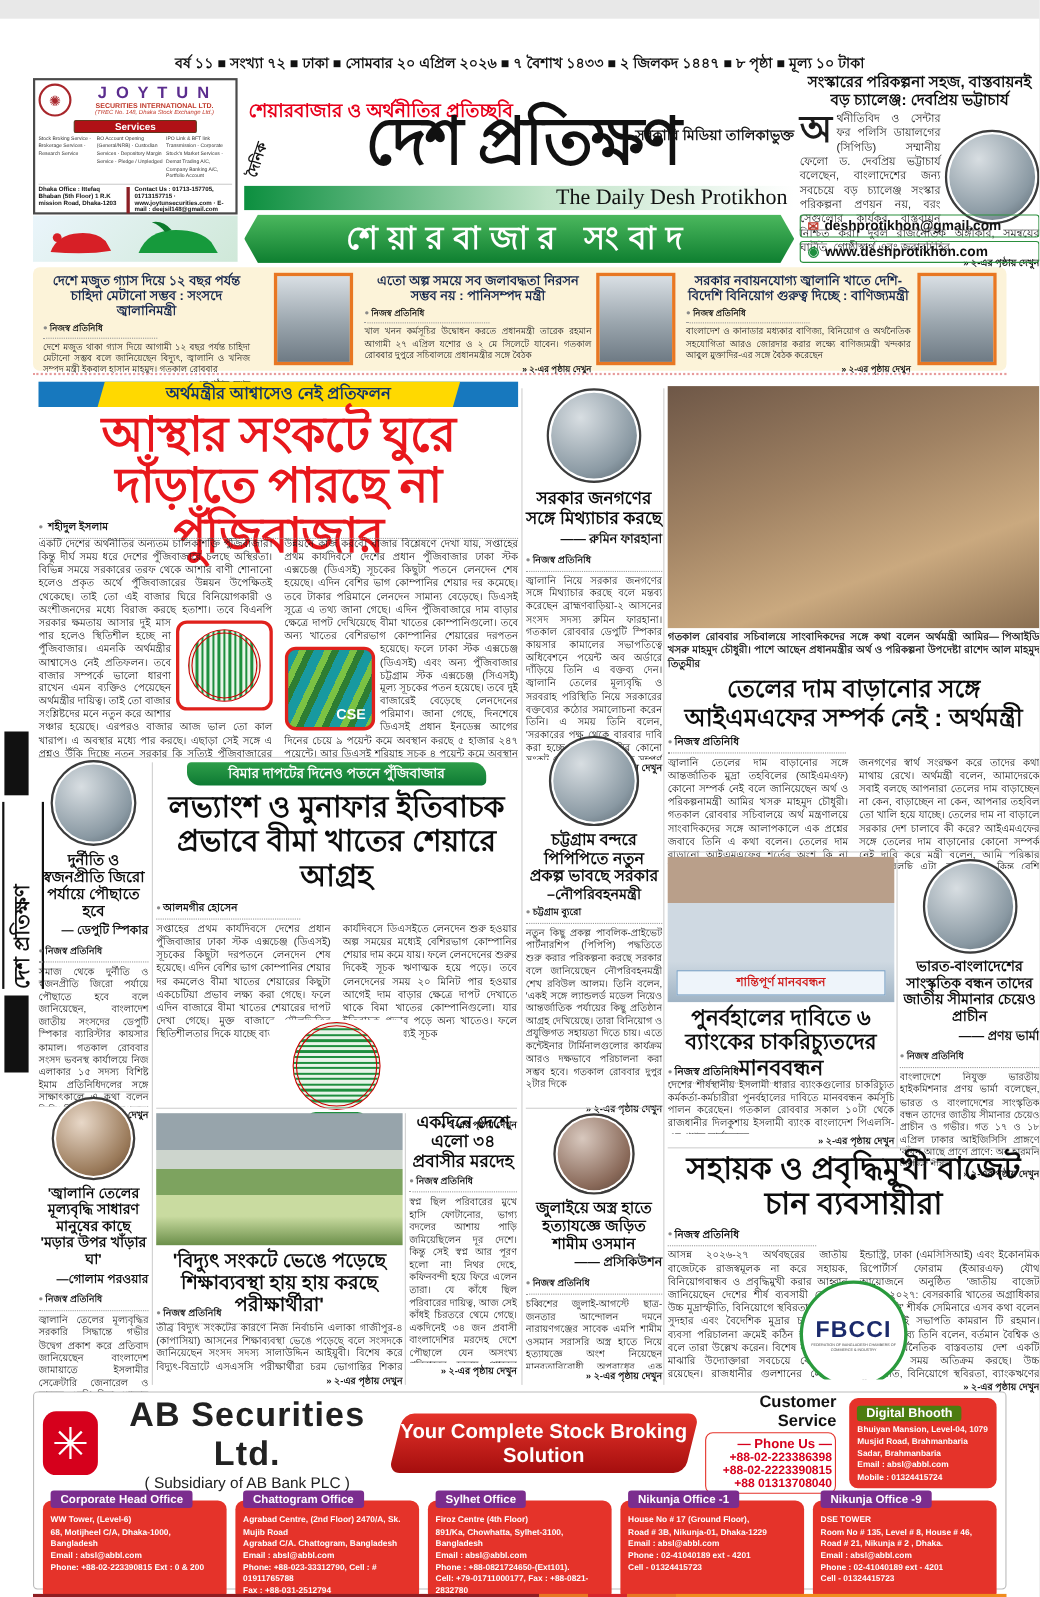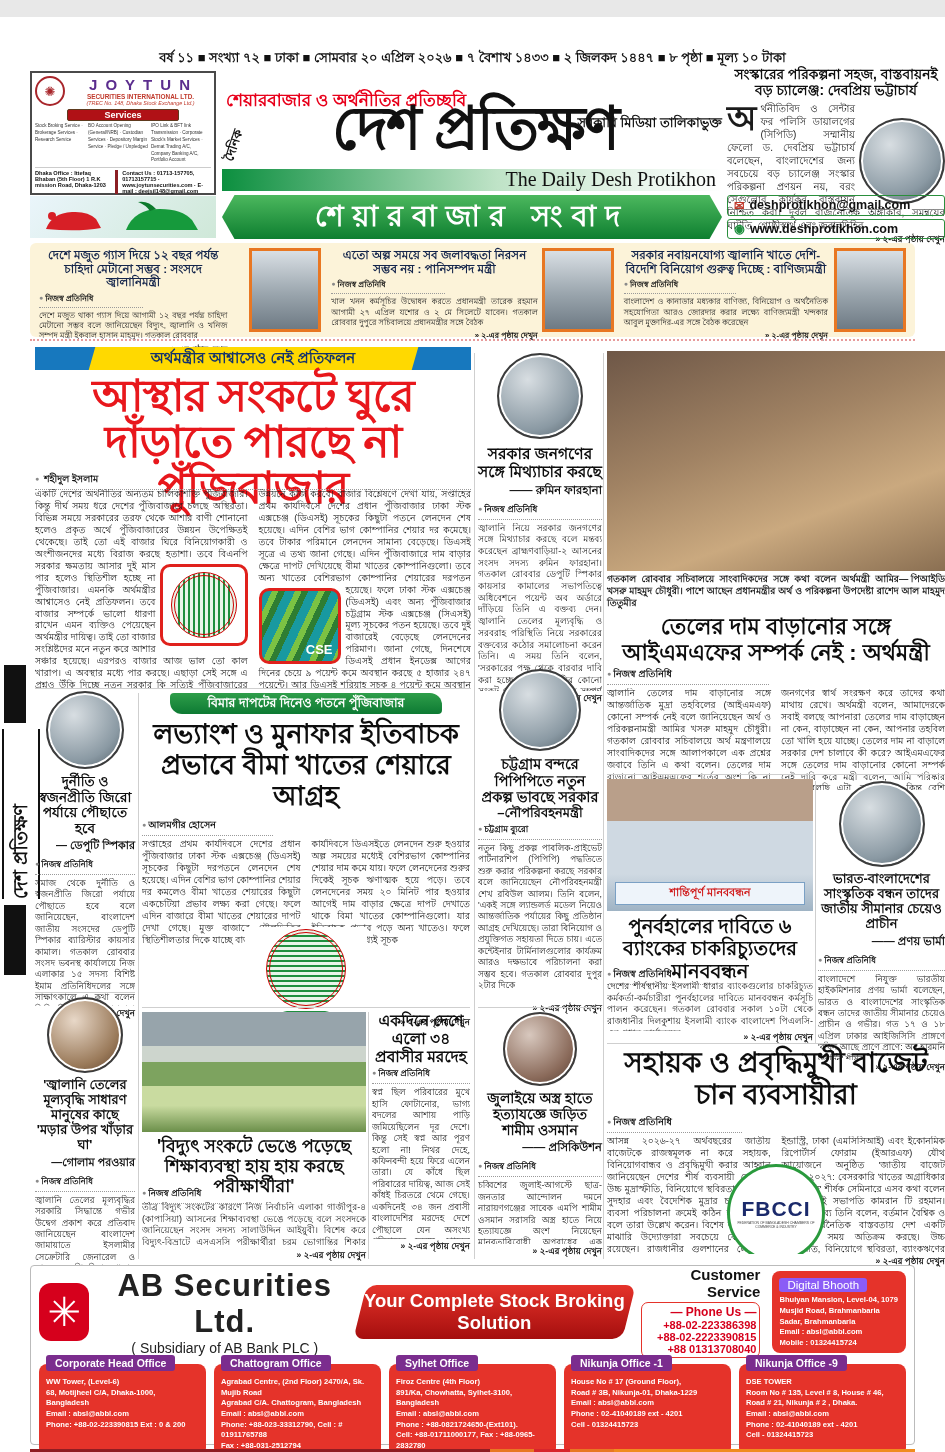--- a/index.html
+++ b/index.html
@@ -305,21 +305,21 @@
       <div style="width:138px;text-align:right">
         <div style="font-weight:900;font-size:15px">Customer Service</div>
         <div style="border:1.5px solid #e5332a;border-radius:7px;padding:2px 3px;margin-top:2px;color:#d6001c;font-weight:bold">
           <div style="font-size:12px">— Phone Us —</div>
           <div style="font-size:11px">+88-02-223386398</div>
           <div style="font-size:11px">+88-02-2223390815</div>
           <div style="font-size:11px">+88 01313708040</div>
         </div>
       </div>
       <div style="width:152px;background:#e5332a;border-radius:8px;color:#fff;padding:4px 7px;box-sizing:border-box">
-        <div style="display:inline-block;background:#8b5cf6;font-size:11.5px;font-weight:normal;padding:1px 8px;border-radius:3px">Digital Bhooth</div>
+        <div style="display:inline-block;background:#4d7c0f;font-size:11.5px;font-weight:bold;padding:1px 8px;border-radius:3px">Digital Bhooth</div>
         <div class="cardtxt" style="margin-top:2px">Bhuiyan Mansion, Level-04, 1079 Musjid Road, Brahmanbaria Sadar, Brahmanbaria</div>
         <div class="cardtxt">Email : absl@abbl.com</div>
         <div class="cardtxt">Mobile : 01324415724</div>
       </div>
     </div>
     <div style="display:flex;gap:8px;margin-top:14px">
       <div class="card">
         <div class="cardpill">Corporate Head Office</div>
         <div class="cardtxt">WW Tower, (Level-6)</div>
         <div class="cardtxt">68, Motijheel C/A, Dhaka-1000, Bangladesh</div>
@@ -334,21 +334,21 @@
         <div class="cardtxt">Email : absl@abbl.com</div>
         <div class="cardtxt">Phone: +88-023-33312790, Cell : # 01911765788</div>
         <div class="cardtxt">Fax : +88-031-2512794</div>
       </div>
       <div class="card">
         <div class="cardpill">Sylhet Office</div>
         <div class="cardtxt">Firoz Centre (4th Floor)</div>
         <div class="cardtxt">891/Ka, Chowhatta, Sylhet-3100, Bangladesh</div>
         <div class="cardtxt">Email : absl@abbl.com</div>
         <div class="cardtxt">Phone : +88-0821724650-(Ext101).</div>
-        <div class="cardtxt">Cell: +88-01711000177, Fax : +88-0965-2832780</div>
+        <div class="cardtxt">Cell: +79-01711000177, Fax : +88-0821-2832780</div>
       </div>
       <div class="card">
         <div class="cardpill">Nikunja Office -1</div>
         <div class="cardtxt">House No # 17 (Ground Floor),</div>
         <div class="cardtxt">Road # 3B, Nikunja-01, Dhaka-1229</div>
         <div class="cardtxt">Email : absl@abbl.com</div>
         <div class="cardtxt">Phone : 02-41040189 ext - 4201</div>
         <div class="cardtxt">Cell - 01324415723</div>
       </div>
       <div class="card">

